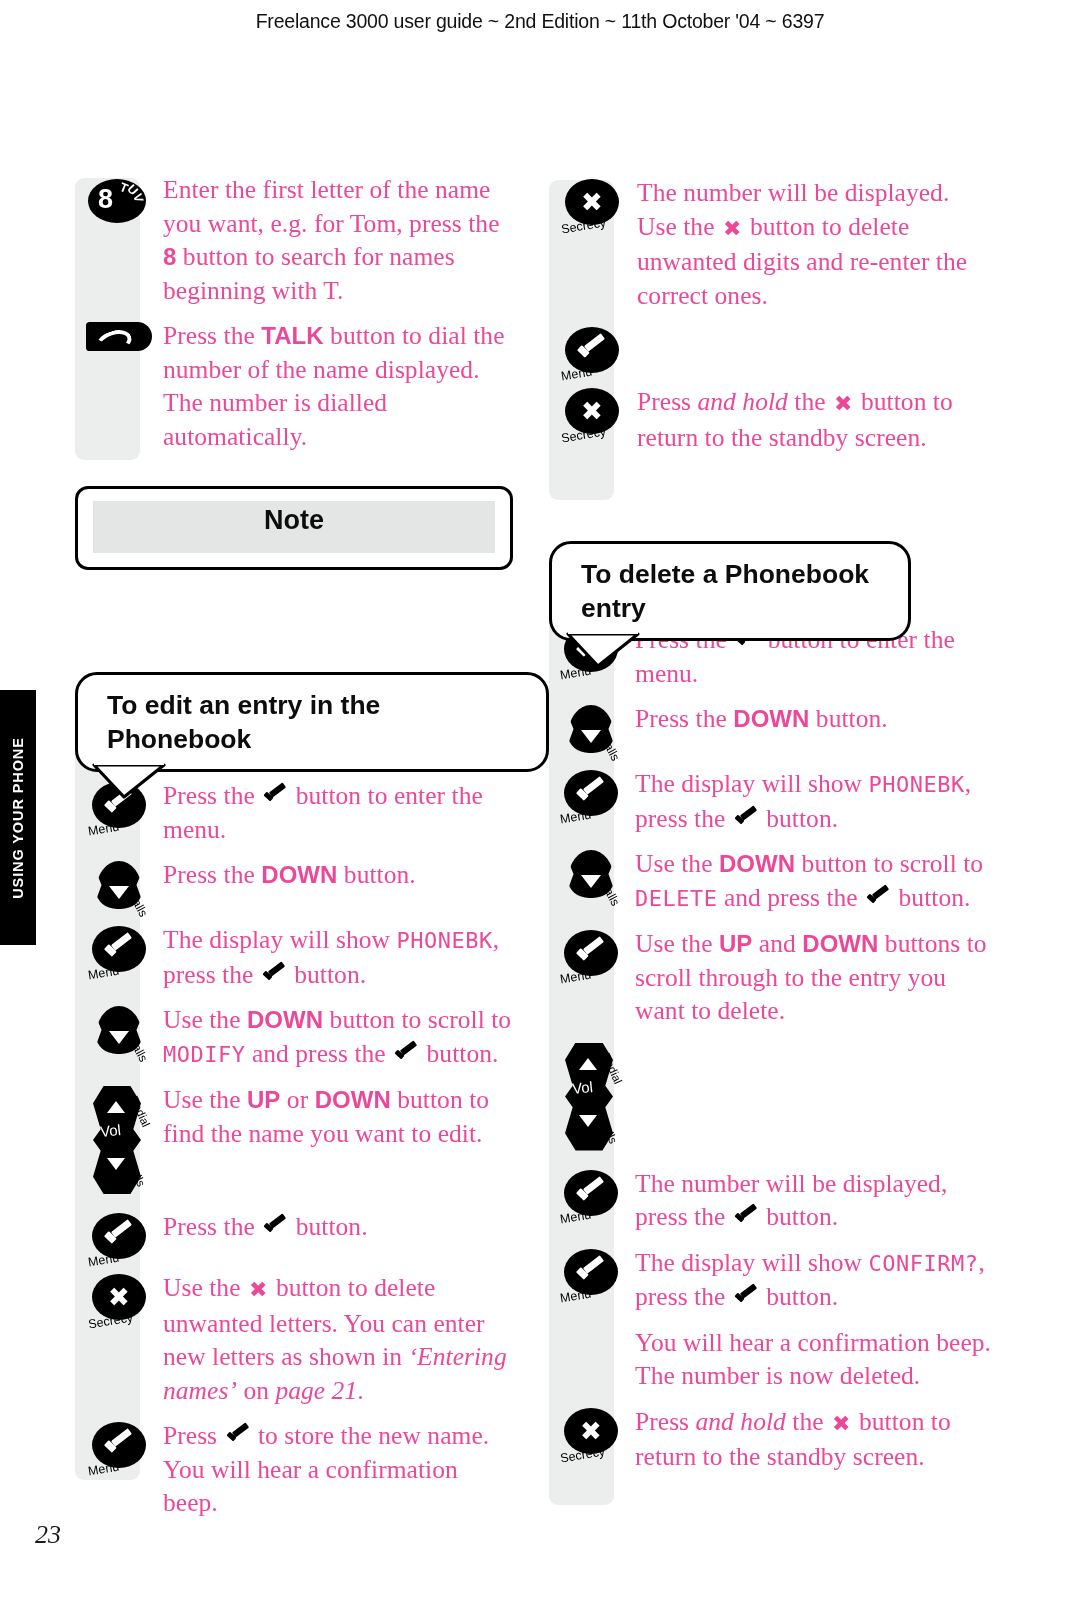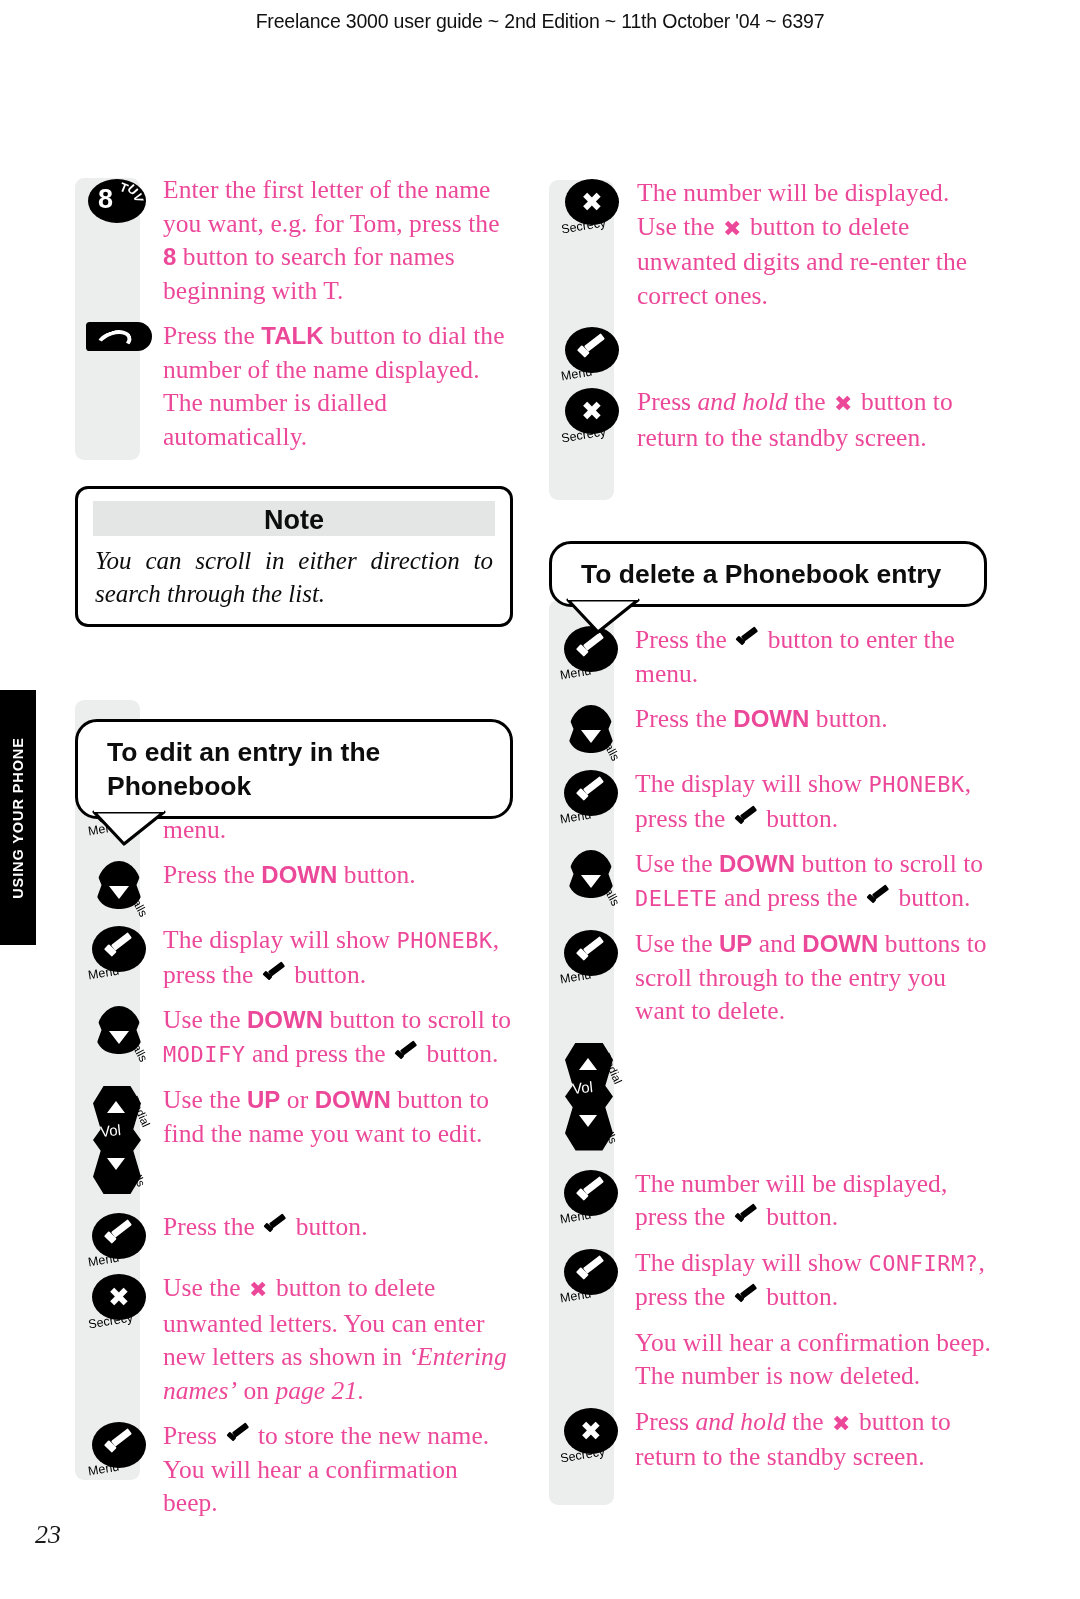--- a/index.html
+++ b/index.html
@@ -320,21 +320,21 @@
     background:#fff;
     padding:12px 15px 14px 15px;
     z-index:5;
   }
   .note-head{
     background:#e4e5e5;
     text-align:center;
     font-family:"Liberation Sans", sans-serif;
     font-weight:bold;
     font-size:27px;
-    padding:4px 0 0 0;
+    padding:4px 0 17px 0;
     color:#0d0d0d;
   }
   .note-body{
     font-style:italic;
     font-size:25px;
     line-height:33px;
     padding:8px 2px 0 2px;
     text-align:justify;
     color:#0d0d0d;
   }
@@ -354,22 +354,22 @@
     padding:13px 20px 13px 29px;
     font-size:26.5px;
     line-height:34px;
   }
   .callout-tail-svg{
     position:absolute; left:16px; bottom:-30px;
     width:80px; height:34px;
     overflow:visible;
   }
 
-  .callout-edit{ left:75px; top:672px; width:438px;margin-top:47px; }
-  .callout-delete{ left:549px; top:541px; width:438px; }
+  .callout-edit{ left:75px; top:672px; width:474px; }
+  .callout-delete{ left:549px; top:541px; width:362px; }
 </style>
 </head>
 <body>
 
 <div class="page-header">Freelance 3000 user guide ~ 2nd Edition ~ 11th October '04 ~ 6397</div>
 
 <div class="side-tab">
   <span>USING YOUR PHONE</span>
 </div>
 
@@ -403,21 +403,20 @@
             <div class="handset"></div>
           </div>
         </div>
         <div class="step-body"><span>Press the </span><b>TALK</b><span> button to dial the number of the name displayed. The number is dialled automatically.</span></div>
       </div>
     </div>
 </div>
 
 <div class="note-box">
   <div class="note-head">Note</div>
-  <div class="note-body">You can scroll in either direction to search through the list.</div>
 </div>
 
 <div class="callout callout-edit">
   <div class="txt">To edit an entry in the Phonebook</div>
   <svg class="callout-tail-svg" viewBox="0 0 80 34">
     <polygon points="0,0 70,0 30,32" fill="#ffffff" stroke="#000000" stroke-width="3.2" stroke-linejoin="round"></polygon>
     <rect x="0" y="-6" width="70" height="6" fill="#ffffff"></rect>
   </svg>
 </div>
 

